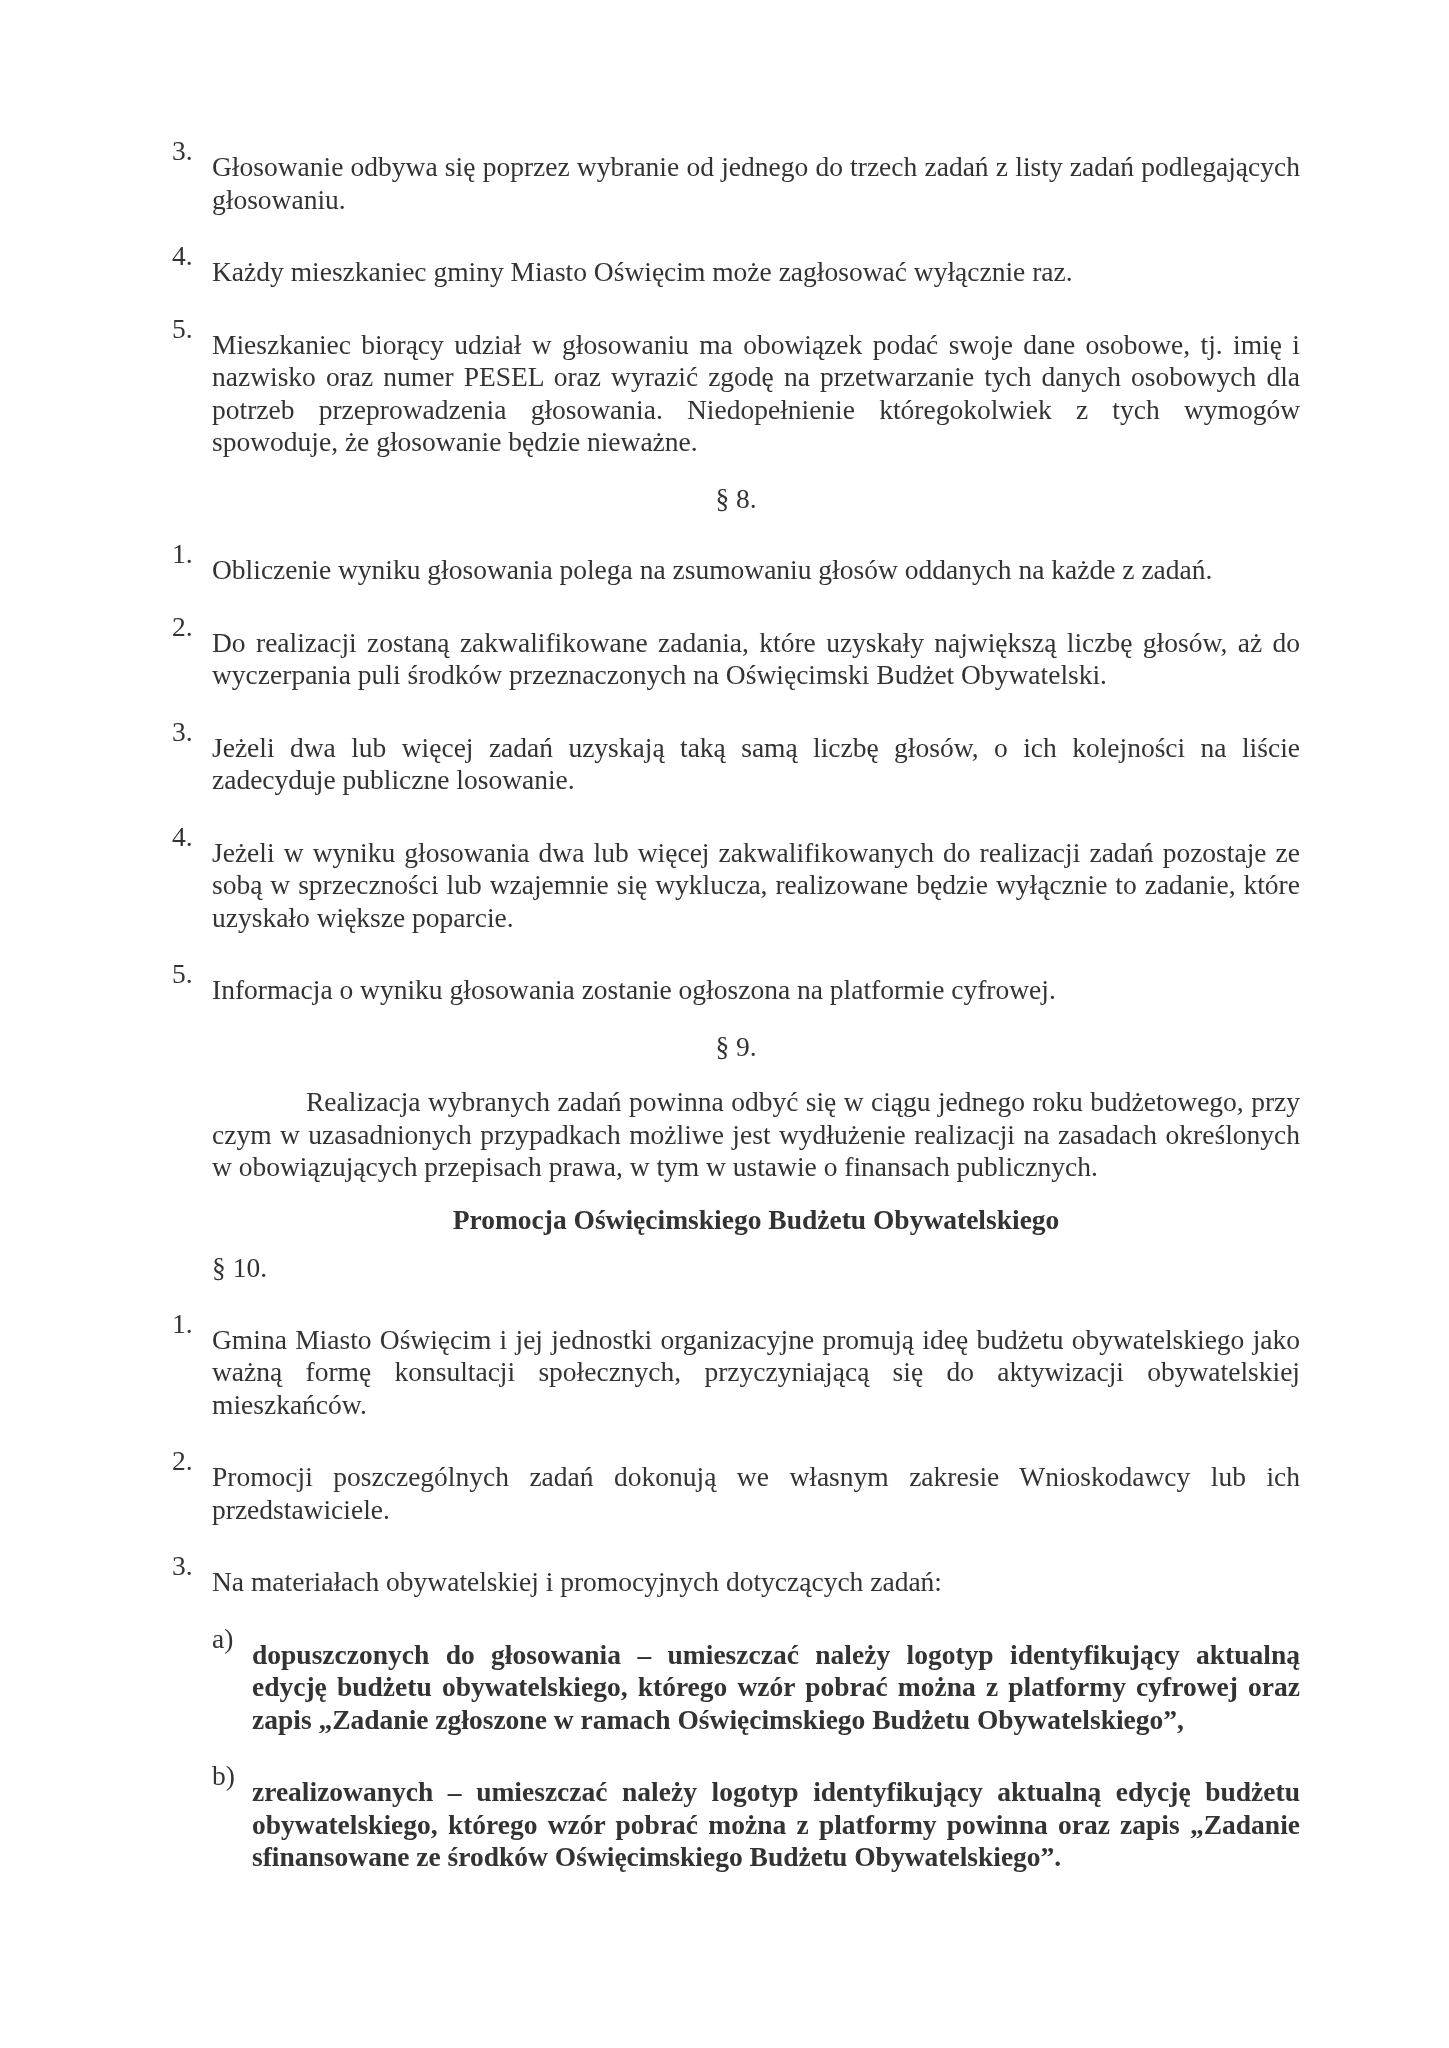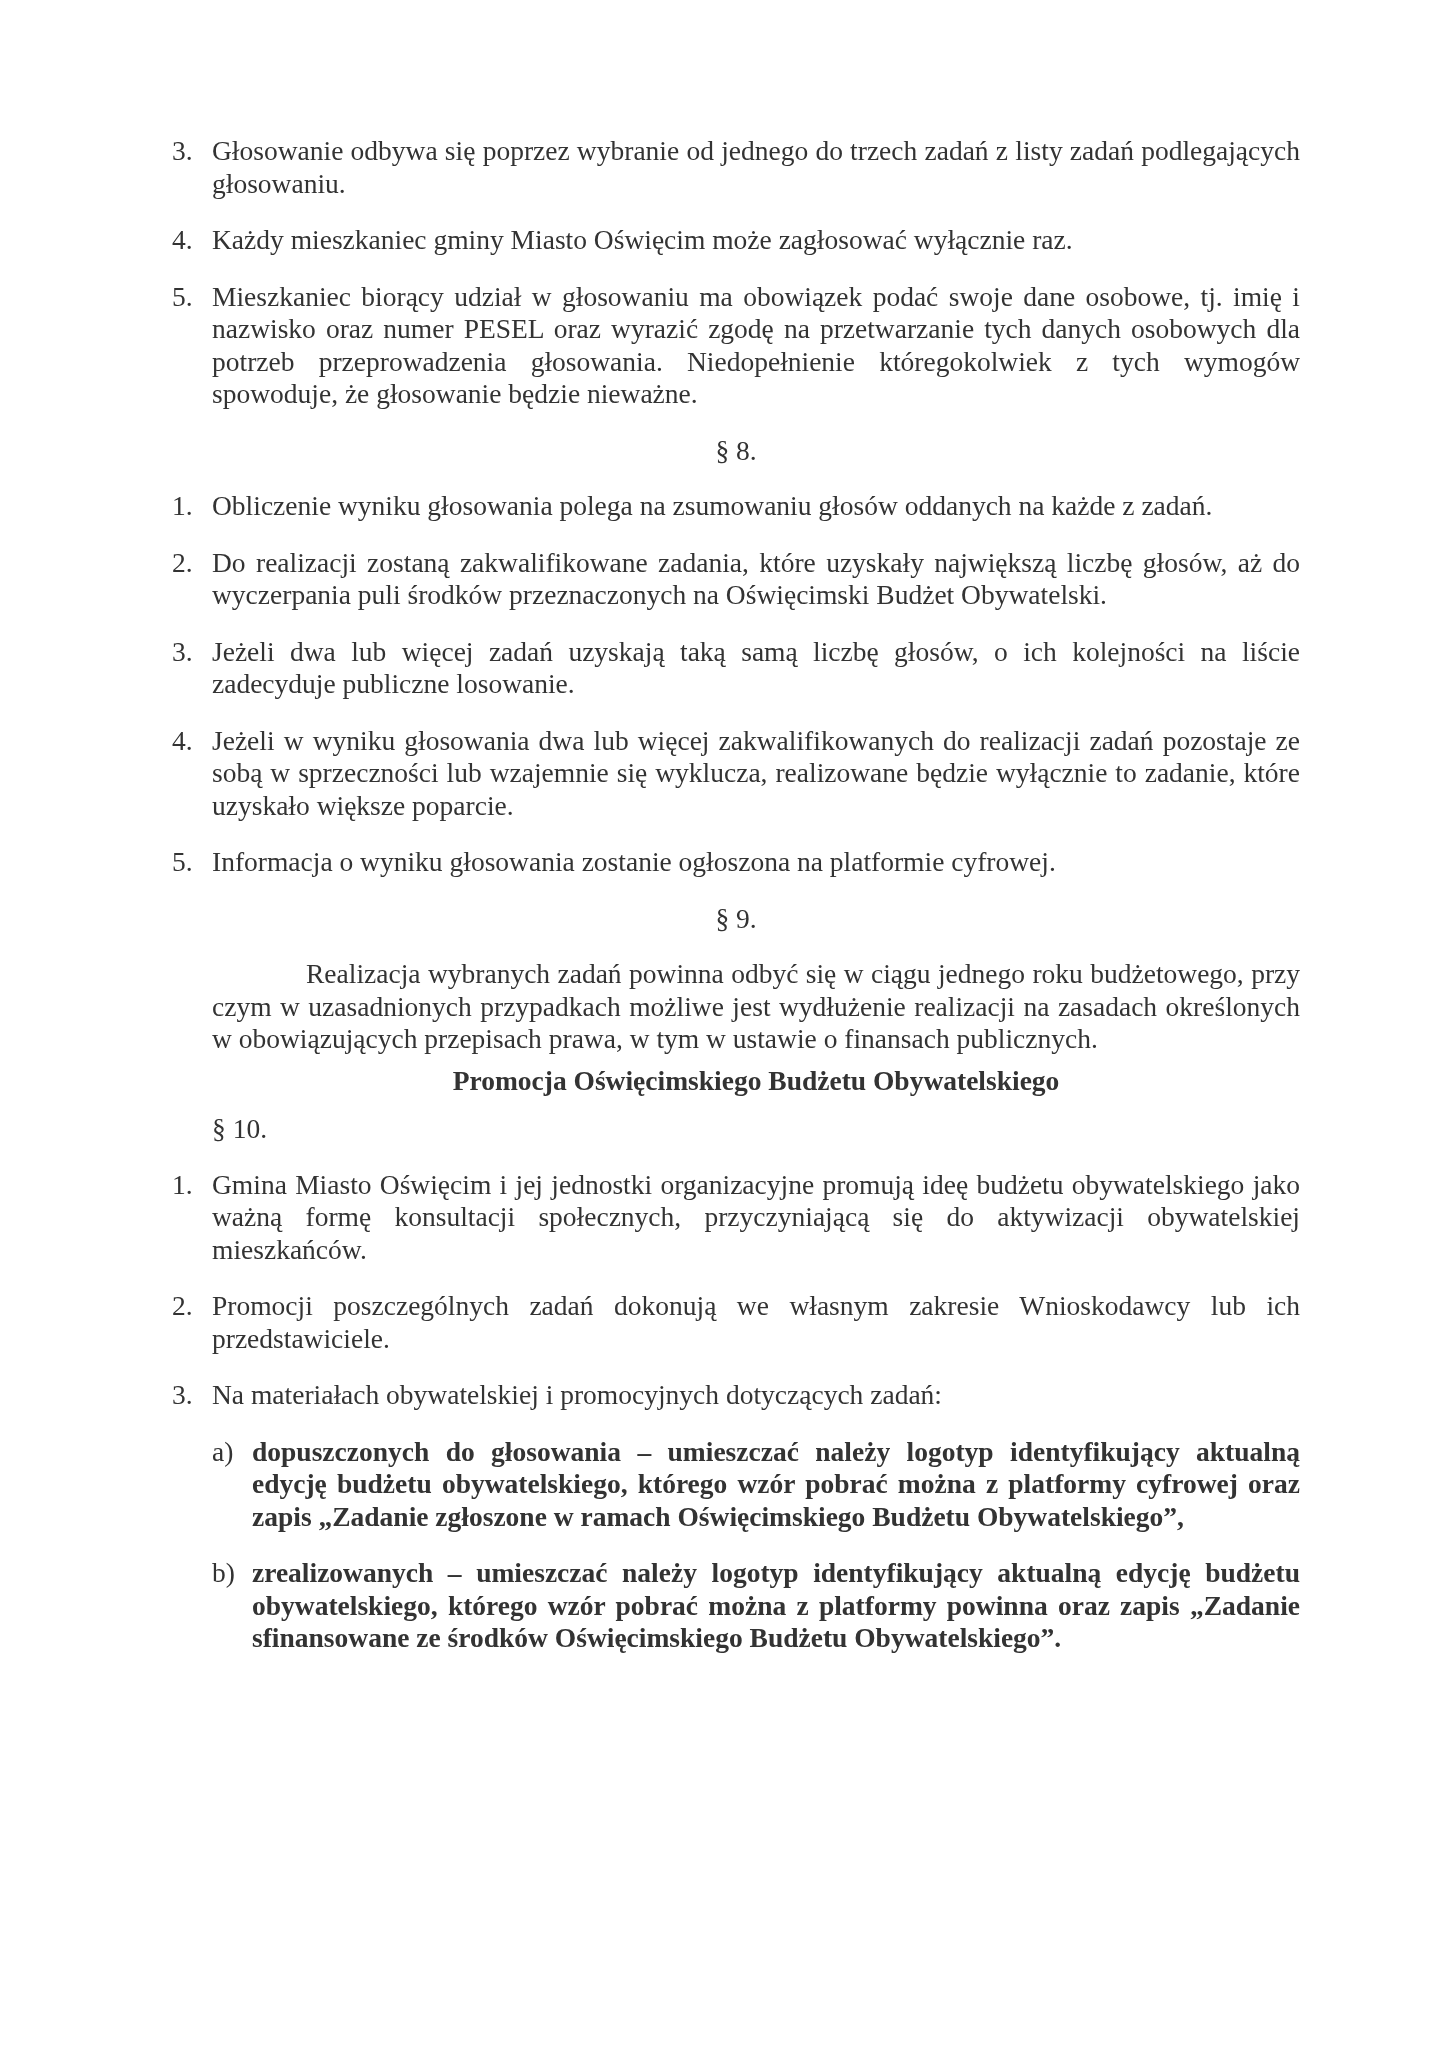--- a/index.html
+++ b/index.html
@@ -4,23 +4,23 @@
   <style>
     html, body { margin: 0; padding: 0; background: #ffffff; }
     body { width: 1449px; height: 2048px; position: relative; overflow: hidden; }
     .page {
       position: absolute; left: 172px; top: 135px; width: 1128px;
       font-family: "Liberation Serif", "DejaVu Serif", serif;
       font-size: 27.5px; line-height: 32.5px; color: #333333;
     }
     .item { display: flex; margin-bottom: 24px; }
     .num { width: 40px; flex: none; }
-    .txt { flex: 1; text-align: justify; }
+    .txt { flex: 1; text-align: justify; margin-top: 16px; }
     .sec { text-align: center; margin: 8px 0 23px 0; }
-    .para { text-indent: 94px; text-align: justify; padding-left: 40px; margin-bottom: 9px; }
+    .para { text-indent: 94px; text-align: justify; padding-left: 40px; margin-bottom: 20px; }
     .chapter { text-align: center; font-weight: bold; padding-left: 40px; }
     .chapter.first { margin-top: 70px; }
     .sec10 { text-align: left; padding-left: 40px; margin: 16px 0 23px 0; }
     .sub { display: flex; padding-left: 40px; margin-bottom: 24px; }
     .sub .letter { width: 40px; flex: none; }
     .sub .txt { flex: 1; text-align: justify; font-weight: bold; }
   </style>
 </head>
 <body>
 

